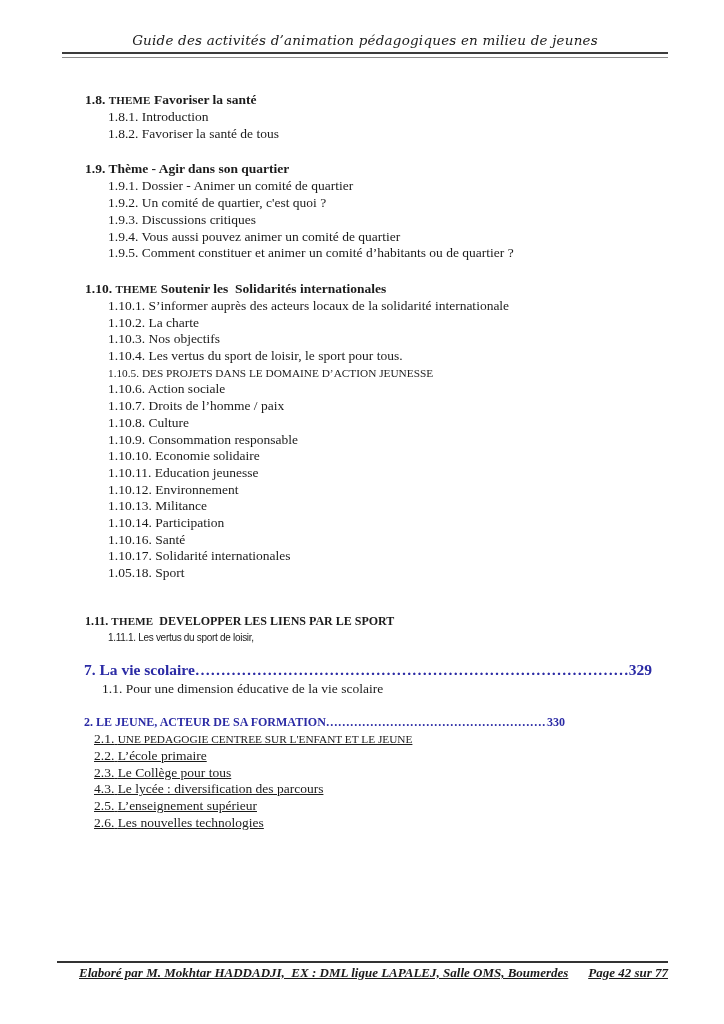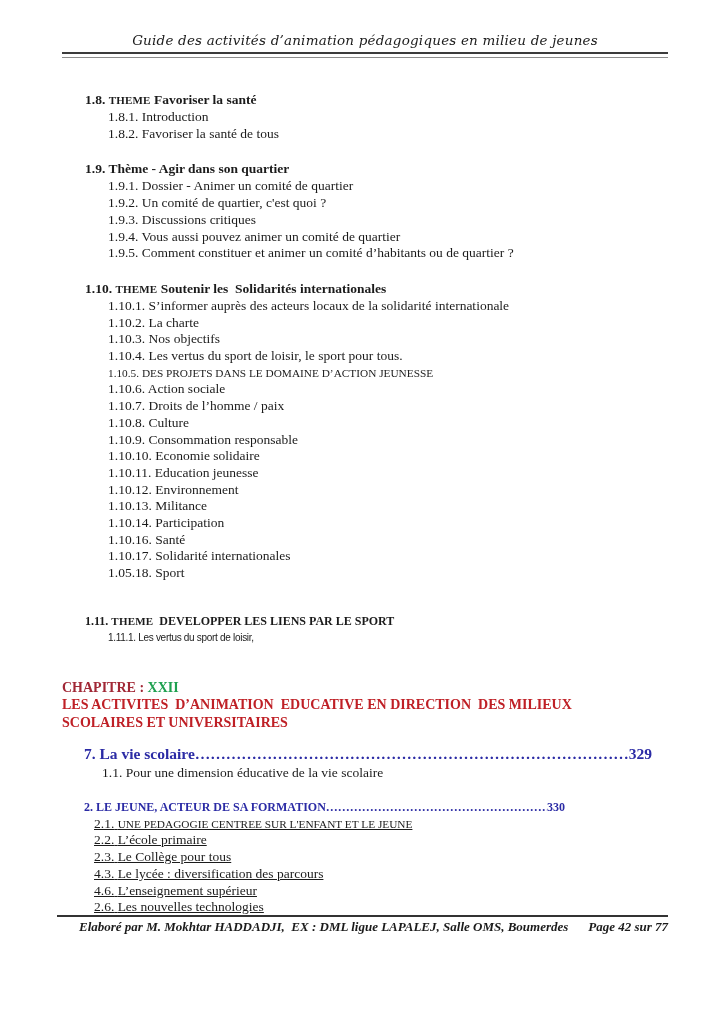--- a/index.html
+++ b/index.html
@@ -44,21 +44,21 @@
   .toc1 { margin-top:12px; margin-left:22px; width:568px; font-size:15.5px; line-height:22px; }
   .toc2 { margin-top:17px; margin-left:22px; width:481px; font-size:12px; line-height:17px; }
   .t-label  { white-space:pre; }
   .t-leader { flex:1; overflow:hidden; white-space:nowrap; }
   .t-page   { white-space:pre; }
   .sub1 { margin-left:40px; }
   .sub2 { margin-left:32px;text-decoration:underline; }
   .caps-small { font-size:11.3px; }
 
   
-  .footer { position:absolute; left:57px; top:915px; width:611px; }
+  .footer { position:absolute; left:57px; top:961px; width:611px;text-decoration:underline; }
   .footer-rule { border-top:2px solid #333333; }
   .footer-row {
     display:flex; justify-content:space-between; padding:2px 0 0 22px;
     font-weight:bold; font-style:italic; font-size:13px; white-space:pre-wrap;
   }
 </style>
 </head>
 <body>
 
 <div class="page">
@@ -105,42 +105,38 @@
       <div class="item">1.10.16. Santé</div>
       <div class="item">1.10.17. Solidarité internationales</div>
       <div class="item">1.05.18. Sport</div>
     </div>
 
     <div class="sec sec-111">
       <h3 class="sec-head sec-head-caps"><span class="sec-num">1.11.</span> <span class="sec-kicker">THEME</span>  <span class="sec-title">DEVELOPPER LES LIENS PAR LE SPORT</span></h3>
       <div class="item item-sans">1.11.1. Les vertus du sport de loisir,</div>
     </div>
 
-    <div class="chapter">
-      <div class="chapter-line1"><span class="chapter-label">CHAPITRE :</span> <span class="chapter-number">XXII</span></div>
-      <div class="chapter-title">LES ACTIVITES  D’ANIMATION  EDUCATIVE EN DIRECTION  DES MILIEUX SCOLAIRES ET UNIVERSITAIRES</div>
-    </div>
 
     <div class="toc-entry toc1">
         <span class="t-label">7. La vie scolaire</span>
         <span class="t-leader">………………………………………………………………………………………………………………………………</span>
         <span class="t-page">329</span>
       </div>
     <div class="item sub1">1.1. Pour une dimension éducative de la vie scolaire</div>
 
     <div class="toc-entry toc2">
         <span class="t-label">2. LE JEUNE, ACTEUR DE SA FORMATION</span>
         <span class="t-leader">………………………………………………………………………………………………..</span>
         <span class="t-page">330</span>
       </div>
     <div class="item sub2"><span>2.1.</span> <span class="caps-small">UNE PEDAGOGIE CENTREE SUR L'ENFANT ET LE JEUNE</span></div>
     <div class="item sub2"><span>2.2.</span> <span>L’école primaire</span></div>
     <div class="item sub2"><span>2.3.</span> <span>Le Collège pour tous</span></div>
     <div class="item sub2"><span>4.3.</span> <span>Le lycée : diversification des parcours</span></div>
-    <div class="item sub2"><span>4.6.</span> <span>L’enseignement supérieur</span></div>
+    <div class="item sub2"><span>2.5.</span> <span>L’enseignement supérieur</span></div>
     <div class="item sub2"><span>2.6.</span> <span>Les nouvelles technologies</span></div>
 
   </div>
 
   <div class="footer">
     <div class="footer-rule"></div>
     <div class="footer-row">
       <span>Elaboré par M. Mokhtar HADDADJI,  EX : DML ligue LAPALEJ, Salle OMS, Boumerdes</span>
       <span>Page 42 sur 77</span>
     </div>

